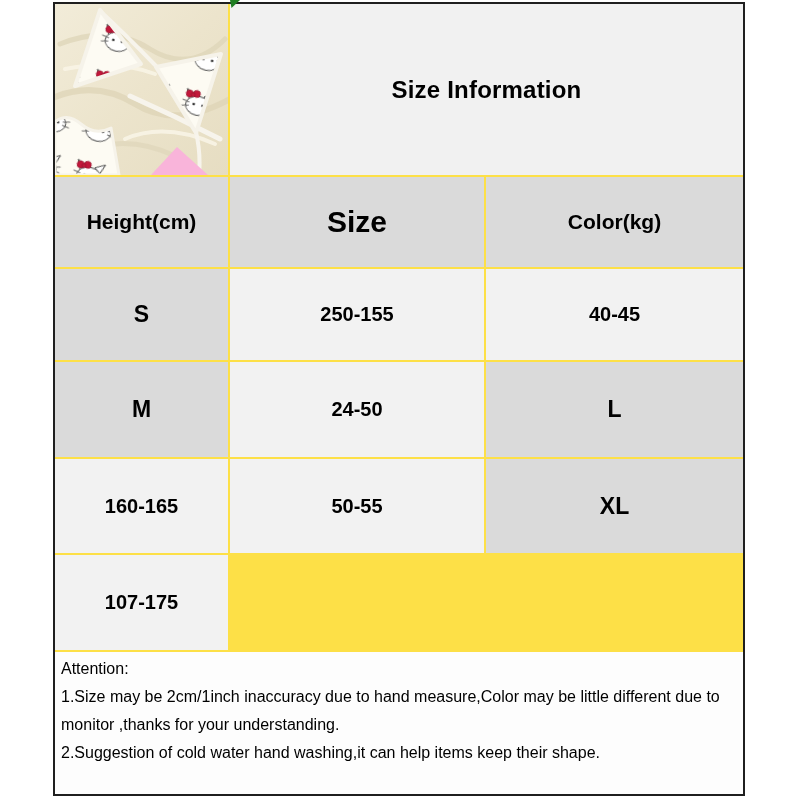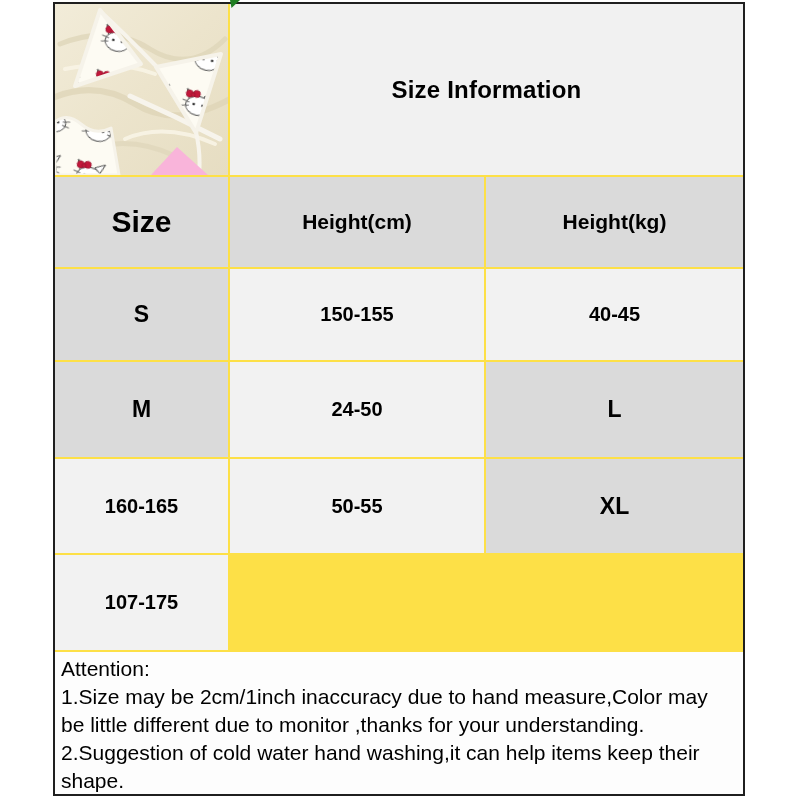--- a/index.html
+++ b/index.html
@@ -37,21 +37,21 @@
   .hdr{background:#dadada;font-weight:bold;}
   .hdr-size{font-size:30px;}
   .hdr-col{font-size:21px;}
   .rowlab{background:#dadada;font-weight:bold;font-size:23px;}
   .val{font-weight:bold;font-size:20px;}
   .attention-cell{
     grid-column:1 / span 3;
     background:#fdfdfd;
     display:block;
     padding:3px 8px 16px 6px;
-    font-size:21px;
+    font-size:16px;
     line-height:28px;
     text-align:left;
   }
   .green-corner{
     position:absolute;
     left:177px;top:-2px;
     width:10px;height:8px;
     background:#1e7d21;
     clip-path:polygon(0 0, 100% 0, 15% 100%);
   }
@@ -114,26 +114,26 @@
         <polygon points="101,63 166,50 141,129" fill="url(#kittyPat)" stroke="#f6f3ea" stroke-width="4" stroke-linejoin="round"></polygon>
 
         <path d="M0,118 Q12,108 26,120 Q40,132 56,124 L64,171 L0,171 Z" fill="url(#kittyPat)" stroke="#f6f3ea" stroke-width="3" stroke-linejoin="round"></path>
 
         <polygon points="96,171 122,143 153,171" fill="#f9b4da"></polygon>
       </svg>
     </div>
 
     <div class="cell title-cell">Size Information</div>
 
+    <div class="cell hdr hdr-col">Height(cm)</div>
     <div class="cell hdr hdr-size">Size</div>
-    <div class="cell hdr hdr-col">Height(cm)</div>
-    <div class="cell hdr hdr-col">Height(kg)</div>
+    <div class="cell hdr hdr-col">Color(kg)</div>
 
     <div class="cell rowlab">S</div>
-    <div class="cell val">150-155</div>
+    <div class="cell val">250-155</div>
     <div class="cell val">40-45</div>
 
     <div class="cell rowlab">M</div>
     <div class="cell val">24-50</div>
 
     <div class="cell rowlab">L</div>
     <div class="cell val">160-165</div>
     <div class="cell val">50-55</div>
 
     <div class="cell rowlab">XL</div>

